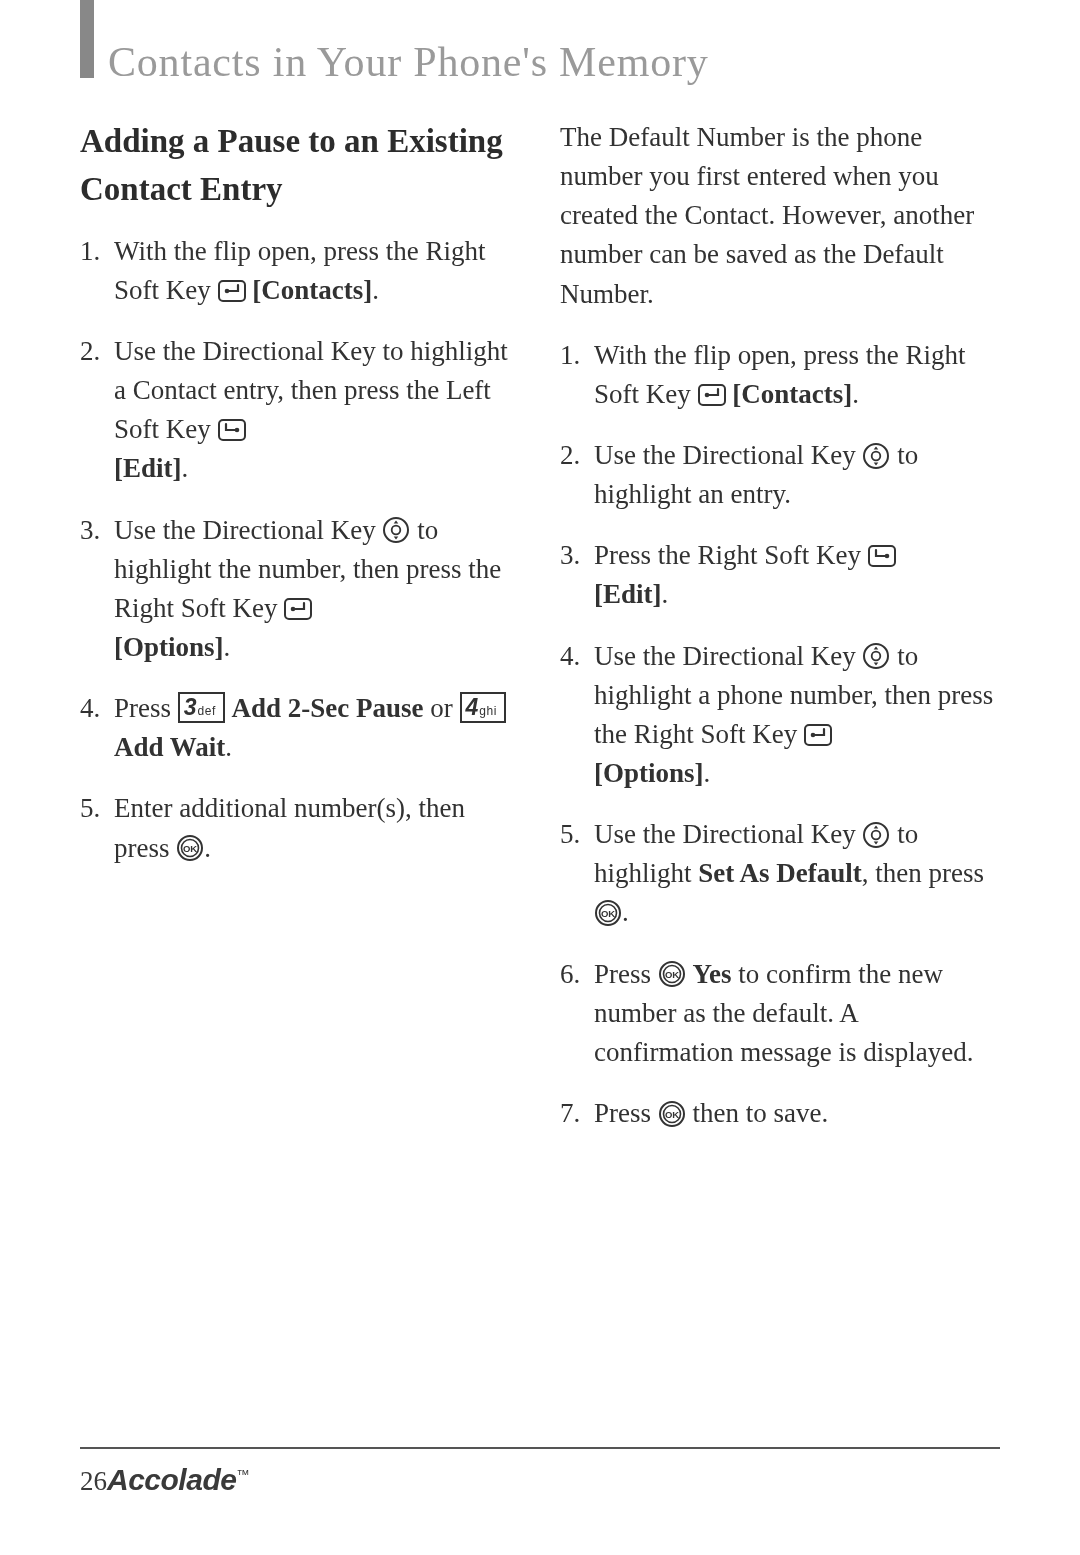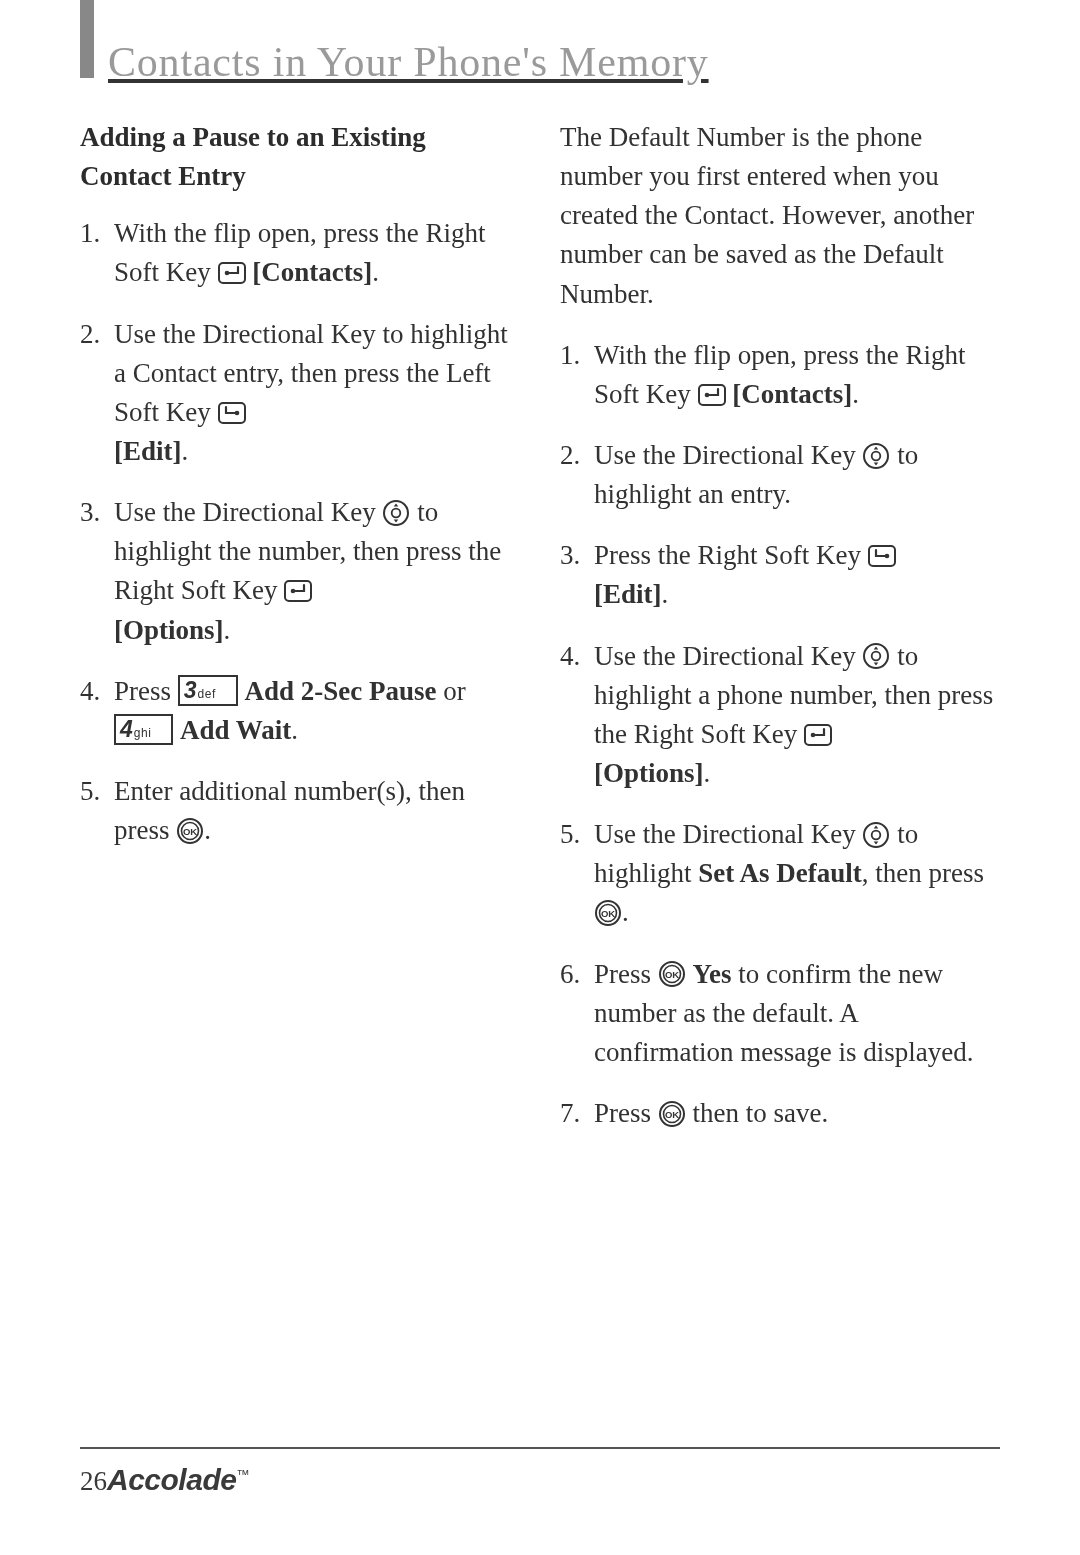--- a/index.html
+++ b/index.html
@@ -12,21 +12,20 @@
     color: #333;
     position: relative;
   }
   .page {
     padding: 30px 80px 0 80px;
   }
   .header {
     display: flex;
     align-items: stretch;
     margin-bottom: 32px;
-    text-decoration: underline;
   }
   .header-bar {
     width: 14px;
     background: #888;
     margin-right: 14px;
     flex-shrink: 0;
     height: 78px;
     margin-top: -30px;
   }
   .header-title {
@@ -42,21 +41,21 @@
     gap: 40px;
   }
   .col {
     flex: 1;
     font-size: 27px;
     line-height: 1.45;
     color: #323232;
   }
   .subhead-bold {
     font-weight: 700;
-    font-size: 27px;
+    font-size: 33px;
     margin-bottom: 18px;
     color: #2c2c2c;
   }
   .section-title {
     color: #d33682;
     font-size: 32px;
     font-weight: 400;
     margin-bottom: 14px;
     line-height: 1.25;
   }
@@ -84,21 +83,21 @@
     vertical-align: middle;
     position: relative;
     top: -2px;
   }
   .ico svg { display: block; }
   .keybox {
     display: inline-block;
     border: 2px solid #333;
     font-size: 20px;
     line-height: 1;
-    padding: 2px 20px 2px 4px;
+    padding: 2px 7px 2px 4px;
     font-family: Arial, sans-serif;
     vertical-align: middle;
     position: relative;
     top: -3px;
   }
   .keybox .big { font-size: 23px; font-weight: 700; font-style: italic; }
   .keybox .small { font-size: 12px; letter-spacing: 0.5px; margin-left: 1px; }
   .footer {
     position: absolute;
     left: 80px;

